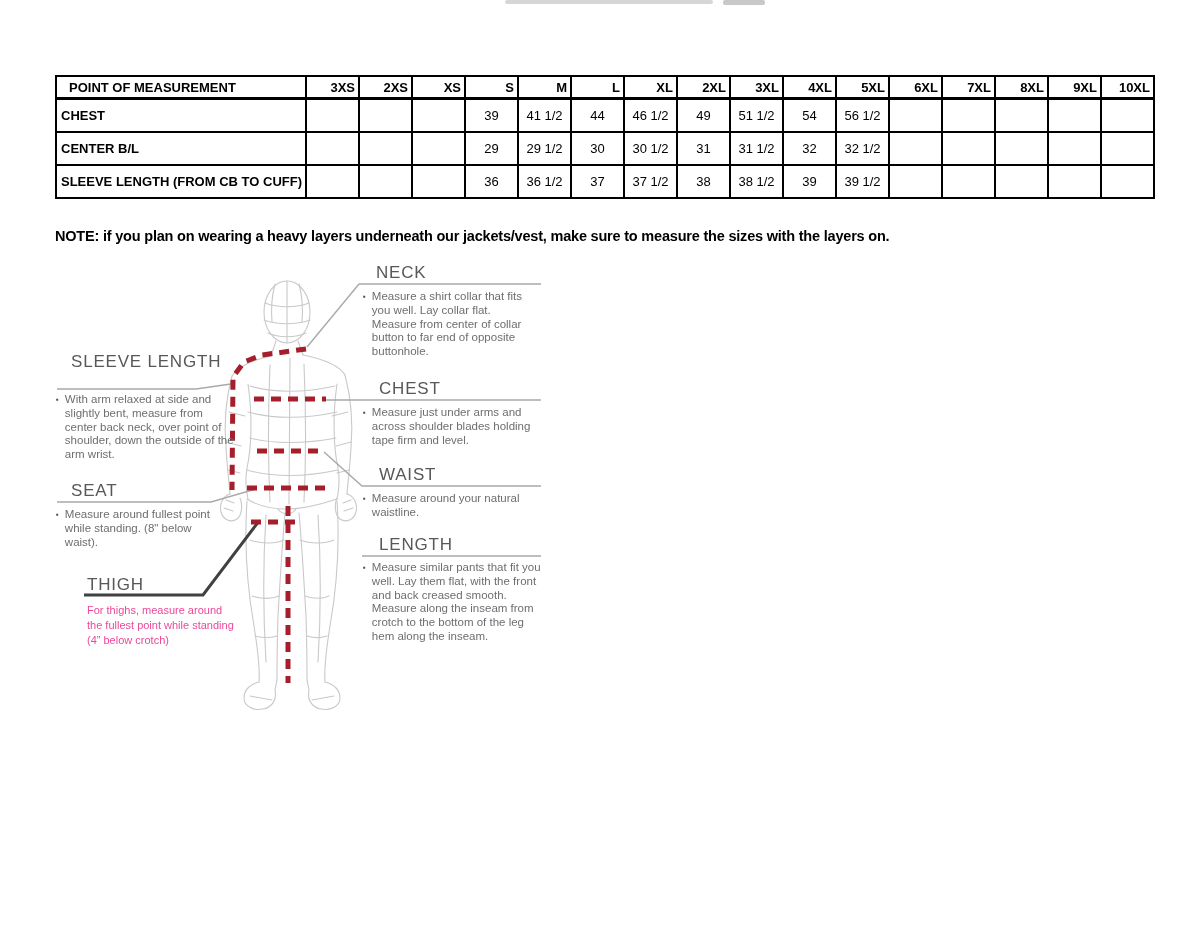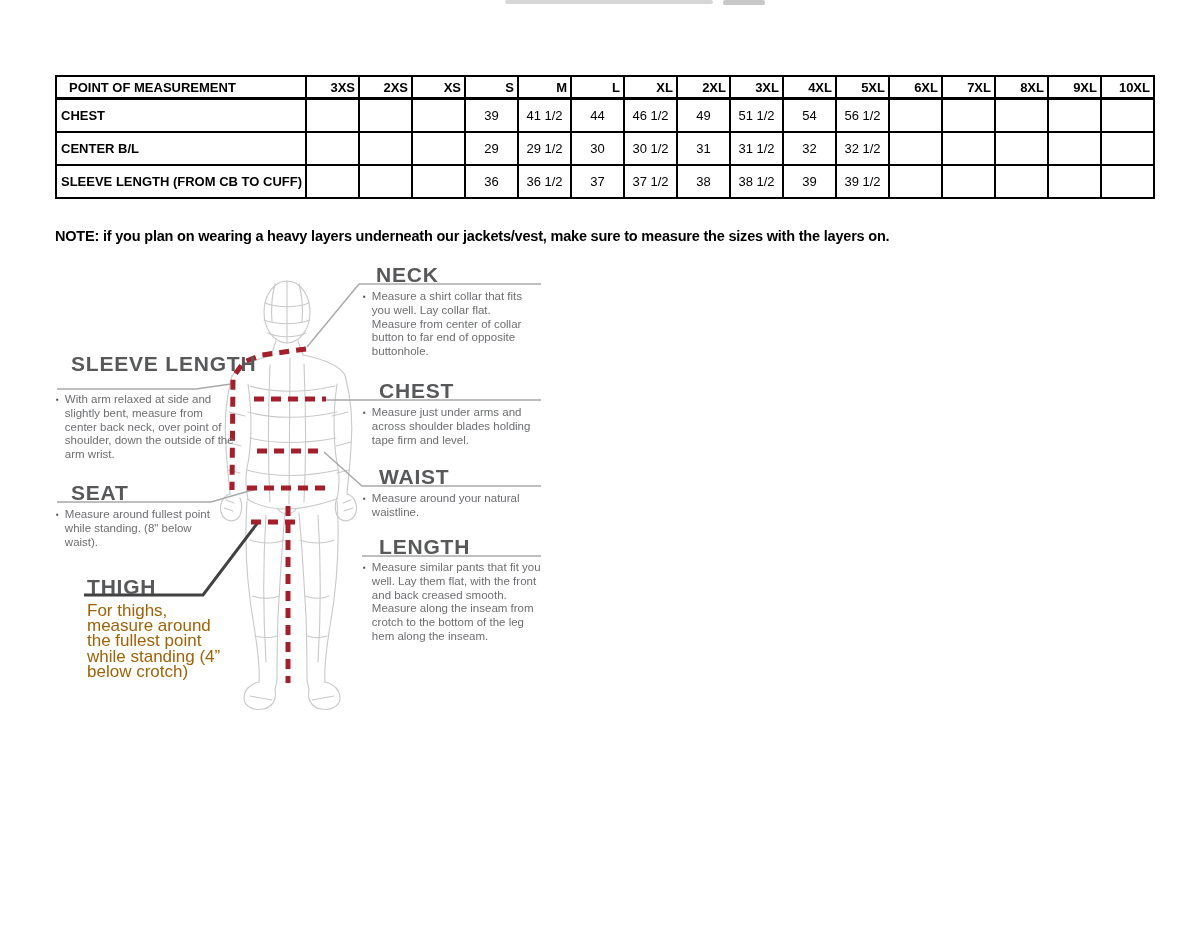--- a/index.html
+++ b/index.html
@@ -18,25 +18,25 @@
   table.size-table th{height:20px;font-weight:bold;text-align:right;border-bottom-width:3px;}
   table.size-table th.pom{text-align:left;padding-left:12px;}
   table.size-table td{height:31px;text-align:center;font-weight:normal;}
   table.size-table td.rowlabel{text-align:left;font-weight:bold;padding-left:4px;}
   col.c-first{width:235px;} col.c-size{width:53px;}
 
   
   .note{position:absolute;left:55px;top:228px;font-size:14.5px;font-weight:bold;color:#000;letter-spacing:-0.2px;}
 
   
-  .sec-title{position:absolute;font-size:21px;color:#57585a;letter-spacing:0.8px;font-weight:700;}
+  .sec-title{position:absolute;font-size:17px;color:#57585a;letter-spacing:0.8px;font-weight:400;}
   .sec-body{position:absolute;display:flex;align-items:flex-start;font-size:11.5px;line-height:13.8px;color:#6d6e71;}
   .sec-body .bullet{font-size:8px;line-height:13px;margin-right:6px;color:#4d4d4f;flex:0 0 auto;}
   .sec-body .txt{display:block;}
-  .thigh-body{position:absolute;font-size:17px;line-height:15.2px;color:#a16207;}
+  .thigh-body{position:absolute;font-size:11px;line-height:15.2px;color:#ec4899;}
 
   svg.overlay{position:absolute;left:0;top:0;pointer-events:none;}
 </style>
 </head>
 <body>
 
 <div class="page">
 
   <div class="title-remnant">
     <div class="bar1"></div>

